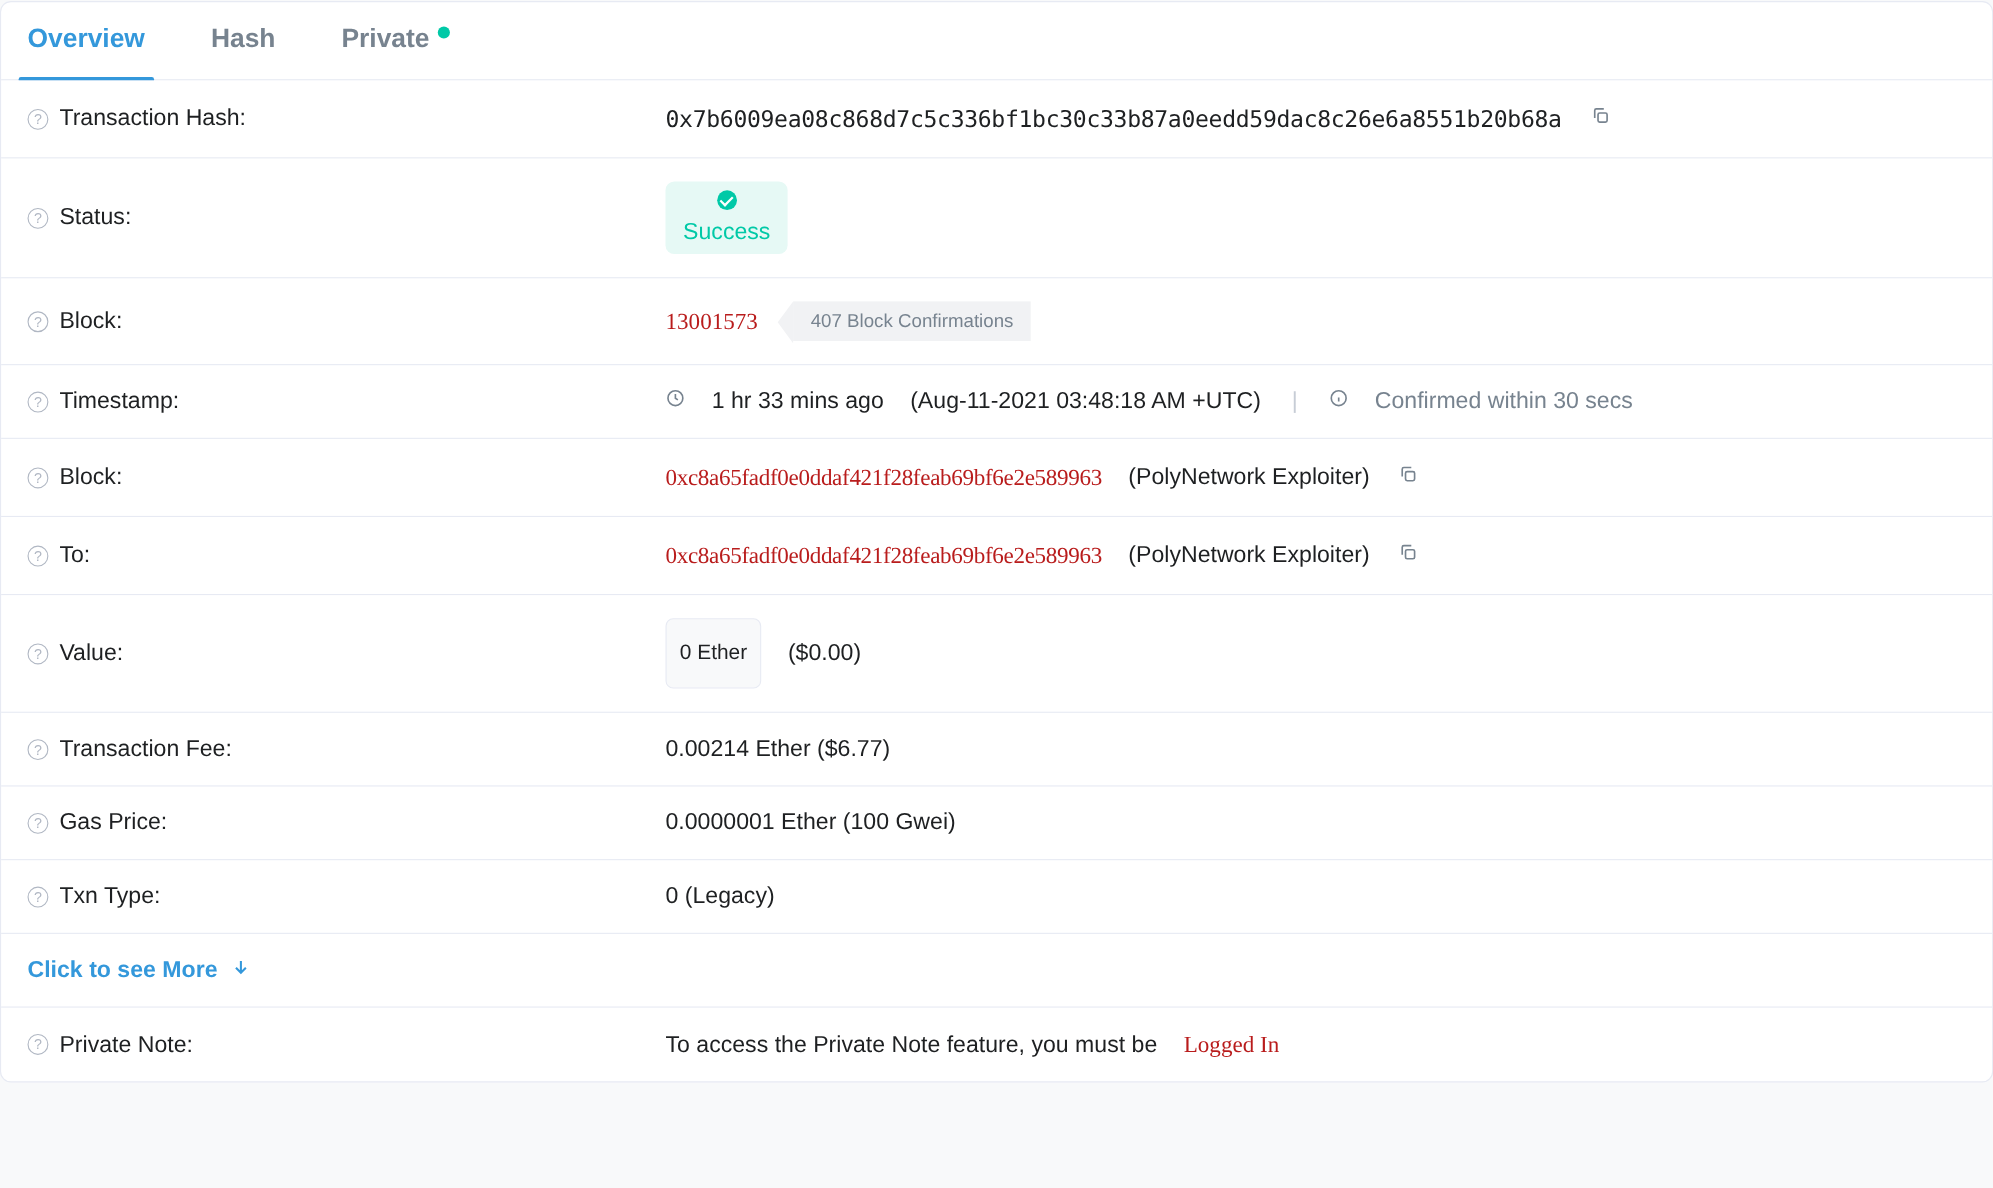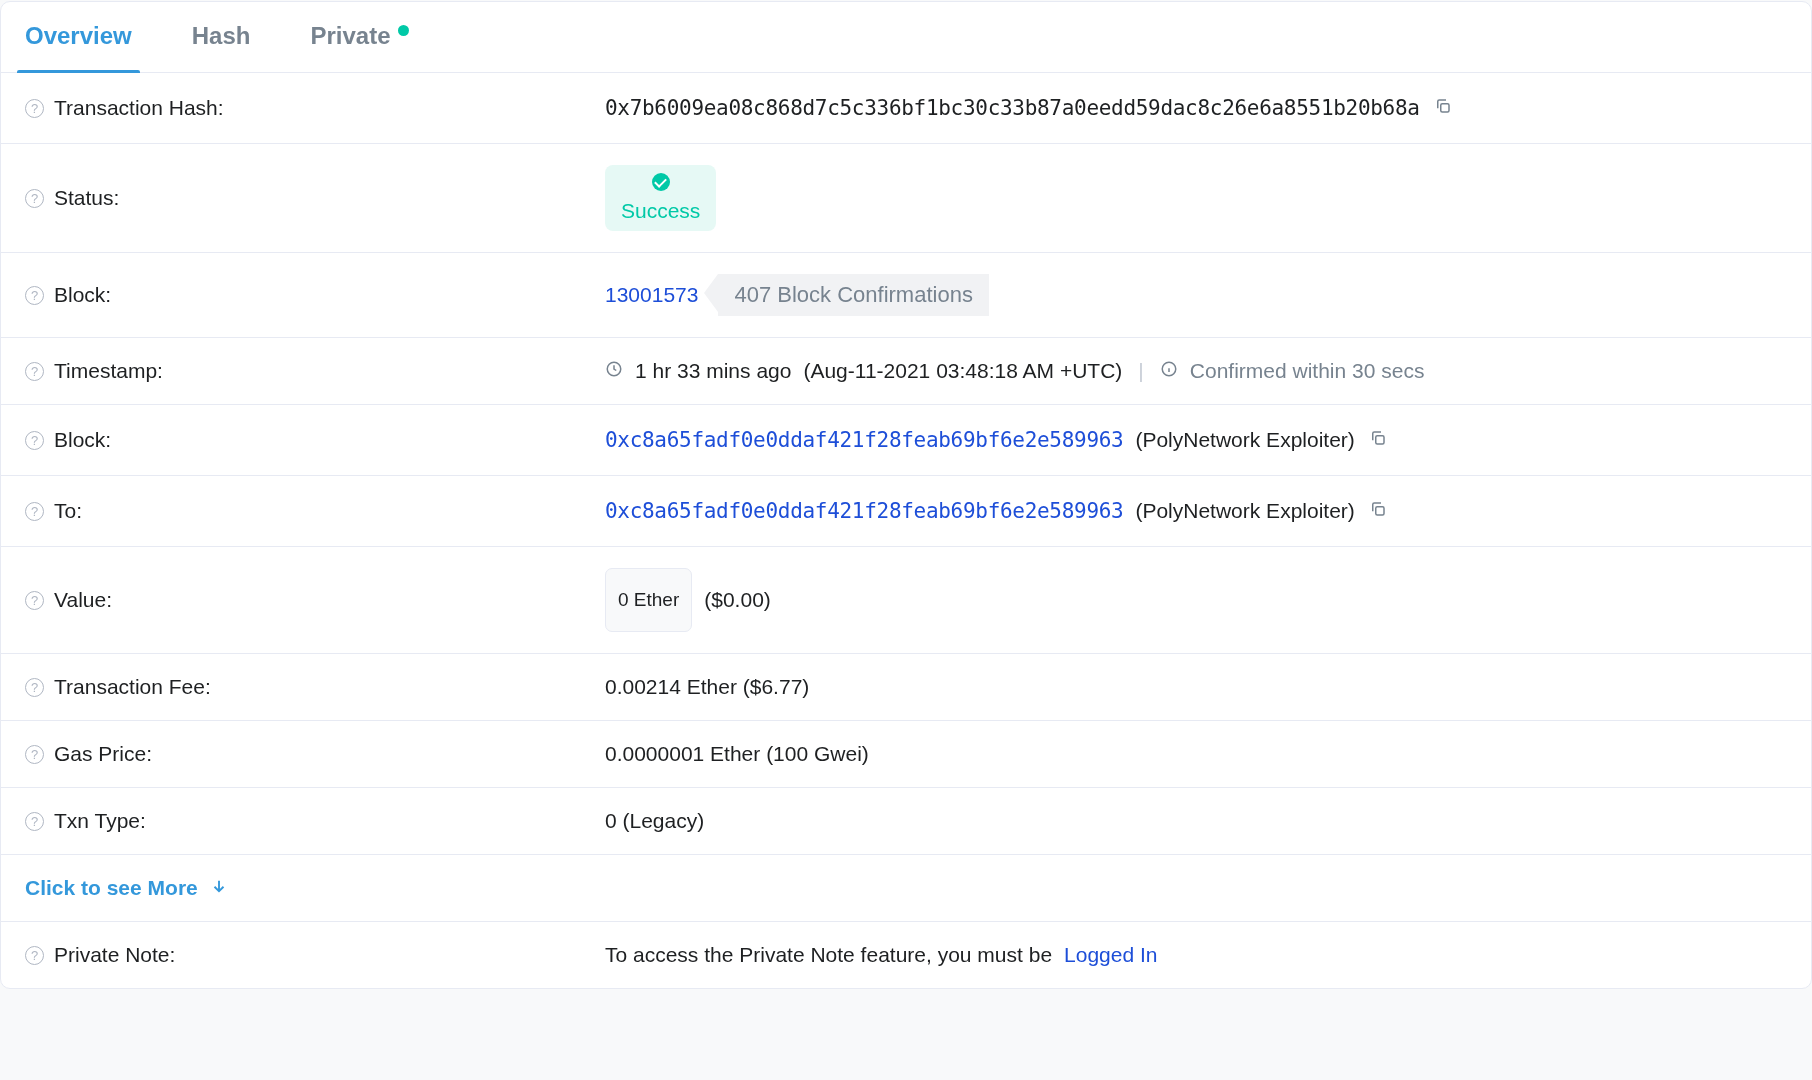--- a/index.html
+++ b/index.html
@@ -6,30 +6,30 @@
 html,body { width:1812px; height:1080px; font-family:-apple-system,BlinkMacSystemFont,"Segoe UI",Helvetica,Arial,sans-serif; background:#f8f9fa; color:#1e2022; font-size:19px; }
 .card { background:#fff; margin:1px 0 0 0; border:1px solid #e7eaf3; border-radius:10px; }
 .tabs { display:flex; align-items:center; gap:60px; padding:20px 24px 0 24px; border-bottom:1px solid #e7eaf3; }
 .tab { color:#77838f; font-weight:700; font-size:24px; padding-bottom:22px; cursor:pointer; position:relative; }
 .tab.active { color:#3498db; }
 .tab.active::after { content:""; position:absolute; left:-8px; right:-8px; bottom:-1px; height:3px; background:#3498db; border-radius:2px 2px 0 0; }
 .tab-dot { width:11px; height:11px; border-radius:50%; background:#00c9a7; display:inline-block; margin-left:8px; vertical-align:8px; }
 .row { display:flex; align-items:center; padding:21px 24px; border-bottom:1px solid #e7eaf3; }
 .row.last { border-bottom:none; }
 .label { width:580px; display:flex; align-items:center; gap:10px; color:#1e2022; font-size:21px; flex-shrink:0; }
-.val { display:flex; align-items:center; gap:12px; font-size:21px; flex-wrap:wrap; }
+.val { display:flex; align-items:center; gap:24px; font-size:21px; flex-wrap:wrap; }
 .help-icon { width:19px; height:19px; border:1.5px solid #b0b7c3; border-radius:50%; display:inline-flex; align-items:center; justify-content:center; color:#b0b7c3; font-size:13px; line-height:1; flex-shrink:0; }
 .mono { font-family:SFMono-Regular,Menlo,Consolas,monospace; font-size:21px; letter-spacing:-0.3px; }
 .copy-icon svg { width:18px; height:18px; stroke:#77838f; fill:none; stroke-width:2; }
 .copy-icon { cursor:pointer; padding:2px; }
 .status-badge { background:#e6f9f5; color:#00c9a7; padding:8px 16px; border-radius:8px; display:inline-flex; align-items:center; gap:8px; font-size:21px; font-weight:500;flex-direction:column; }
 .status-badge .chk { width:18px; height:18px; background:#00c9a7; border-radius:50%; display:inline-flex; align-items:center; justify-content:center; }
 .status-badge .chk::after { content:""; width:5px; height:9px; border:solid #fff; border-width:0 2px 2px 0; transform:rotate(45deg); margin-top:-2px; }
-.link { color:#1d4ed8; cursor:pointer; }
-.confirm-badge { background:#f1f2f4; color:#77838f; padding:8px 16px; font-size:22px; font-weight:500; position:relative; margin-left:8px; }
+.link { color:#b91c1c; cursor:pointer;font-family:Liberation Serif, serif; }
+.confirm-badge { background:#f1f2f4; color:#77838f; padding:8px 16px; font-size:17px; font-weight:500; position:relative; margin-left:8px; }
 .confirm-badge::before { content:""; position:absolute; left:-14px; top:0; border-top:19px solid transparent; border-bottom:19px solid transparent; border-right:14px solid #f1f2f4; }
 .clock-icon svg, .info-icon svg { width:18px; height:18px; stroke:#77838f; fill:none; stroke-width:2; }
 .muted { color:#77838f; }
 .sep { color:#c7cdd6; padding:0 4px; }
 .paren { color:#1e2022; }
 .pill { background:#f8f9fa; border:1px solid #e7eaf3; border-radius:7px; padding:20px 12px; font-size:19px; }
 .seemore { padding:21px 24px; border-bottom:1px solid #e7eaf3;font-weight:bold; }
 .seemore a { color:#3498db; font-size:21px; display:inline-flex; align-items:center; gap:12px; cursor:pointer; }
 .arrow-down svg { width:18px; height:18px; stroke:#3498db; fill:none; stroke-width:2.5; }
 </style>

